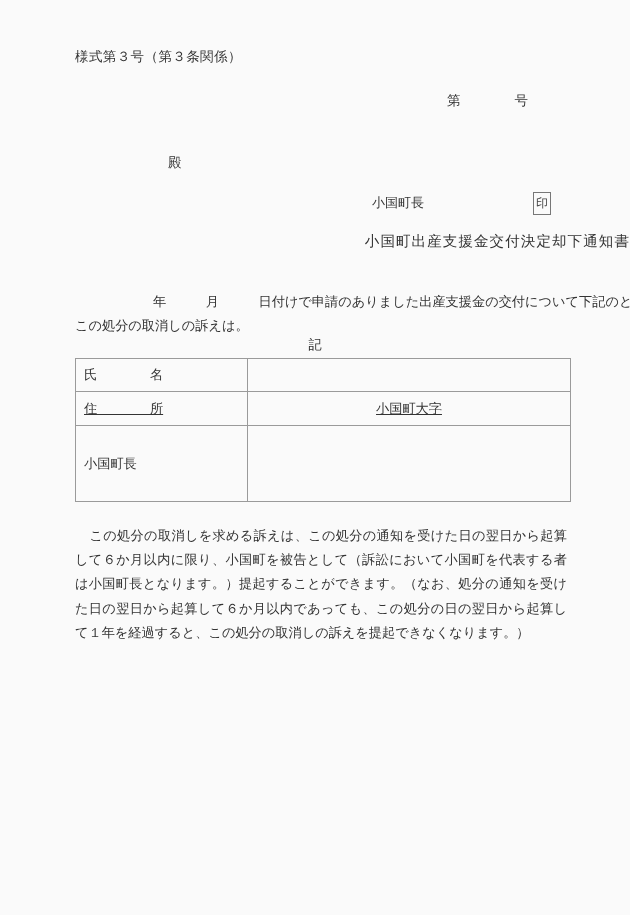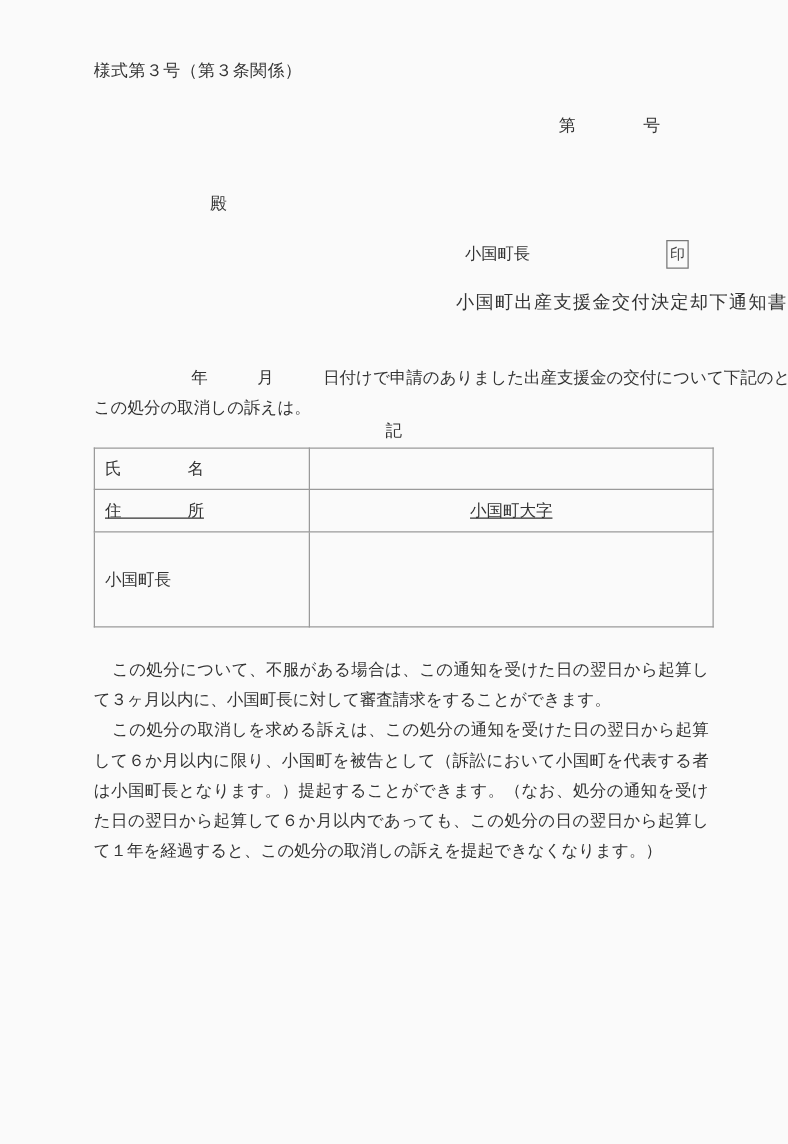--- a/index.html
+++ b/index.html
@@ -205,17 +205,16 @@
         <td class="value">小国町大字</td>
       </tr>
       <tr class="r-reason">
         <td class="label">小国町長</td>
         <td class="value"></td>
       </tr>
     </tbody>
   </table>
 
   <div class="notice">
-    <p>この処分について、不服がある場合は、この通知を受けた日の翌日から起算して３ヶ月以内に、小国町長に対して審査請求をすることができます。</p>
     <p>この処分の取消しを求める訴えは、この処分の通知を受けた日の翌日から起算して６か月以内に限り、小国町を被告として（訴訟において小国町を代表する者は小国町長となります。）提起することができます。（なお、処分の通知を受けた日の翌日から起算して６か月以内であっても、この処分の日の翌日から起算して１年を経過すると、この処分の取消しの訴えを提起できなくなります。）</p>
   </div>
 
 </div>
 
 </body></html>

